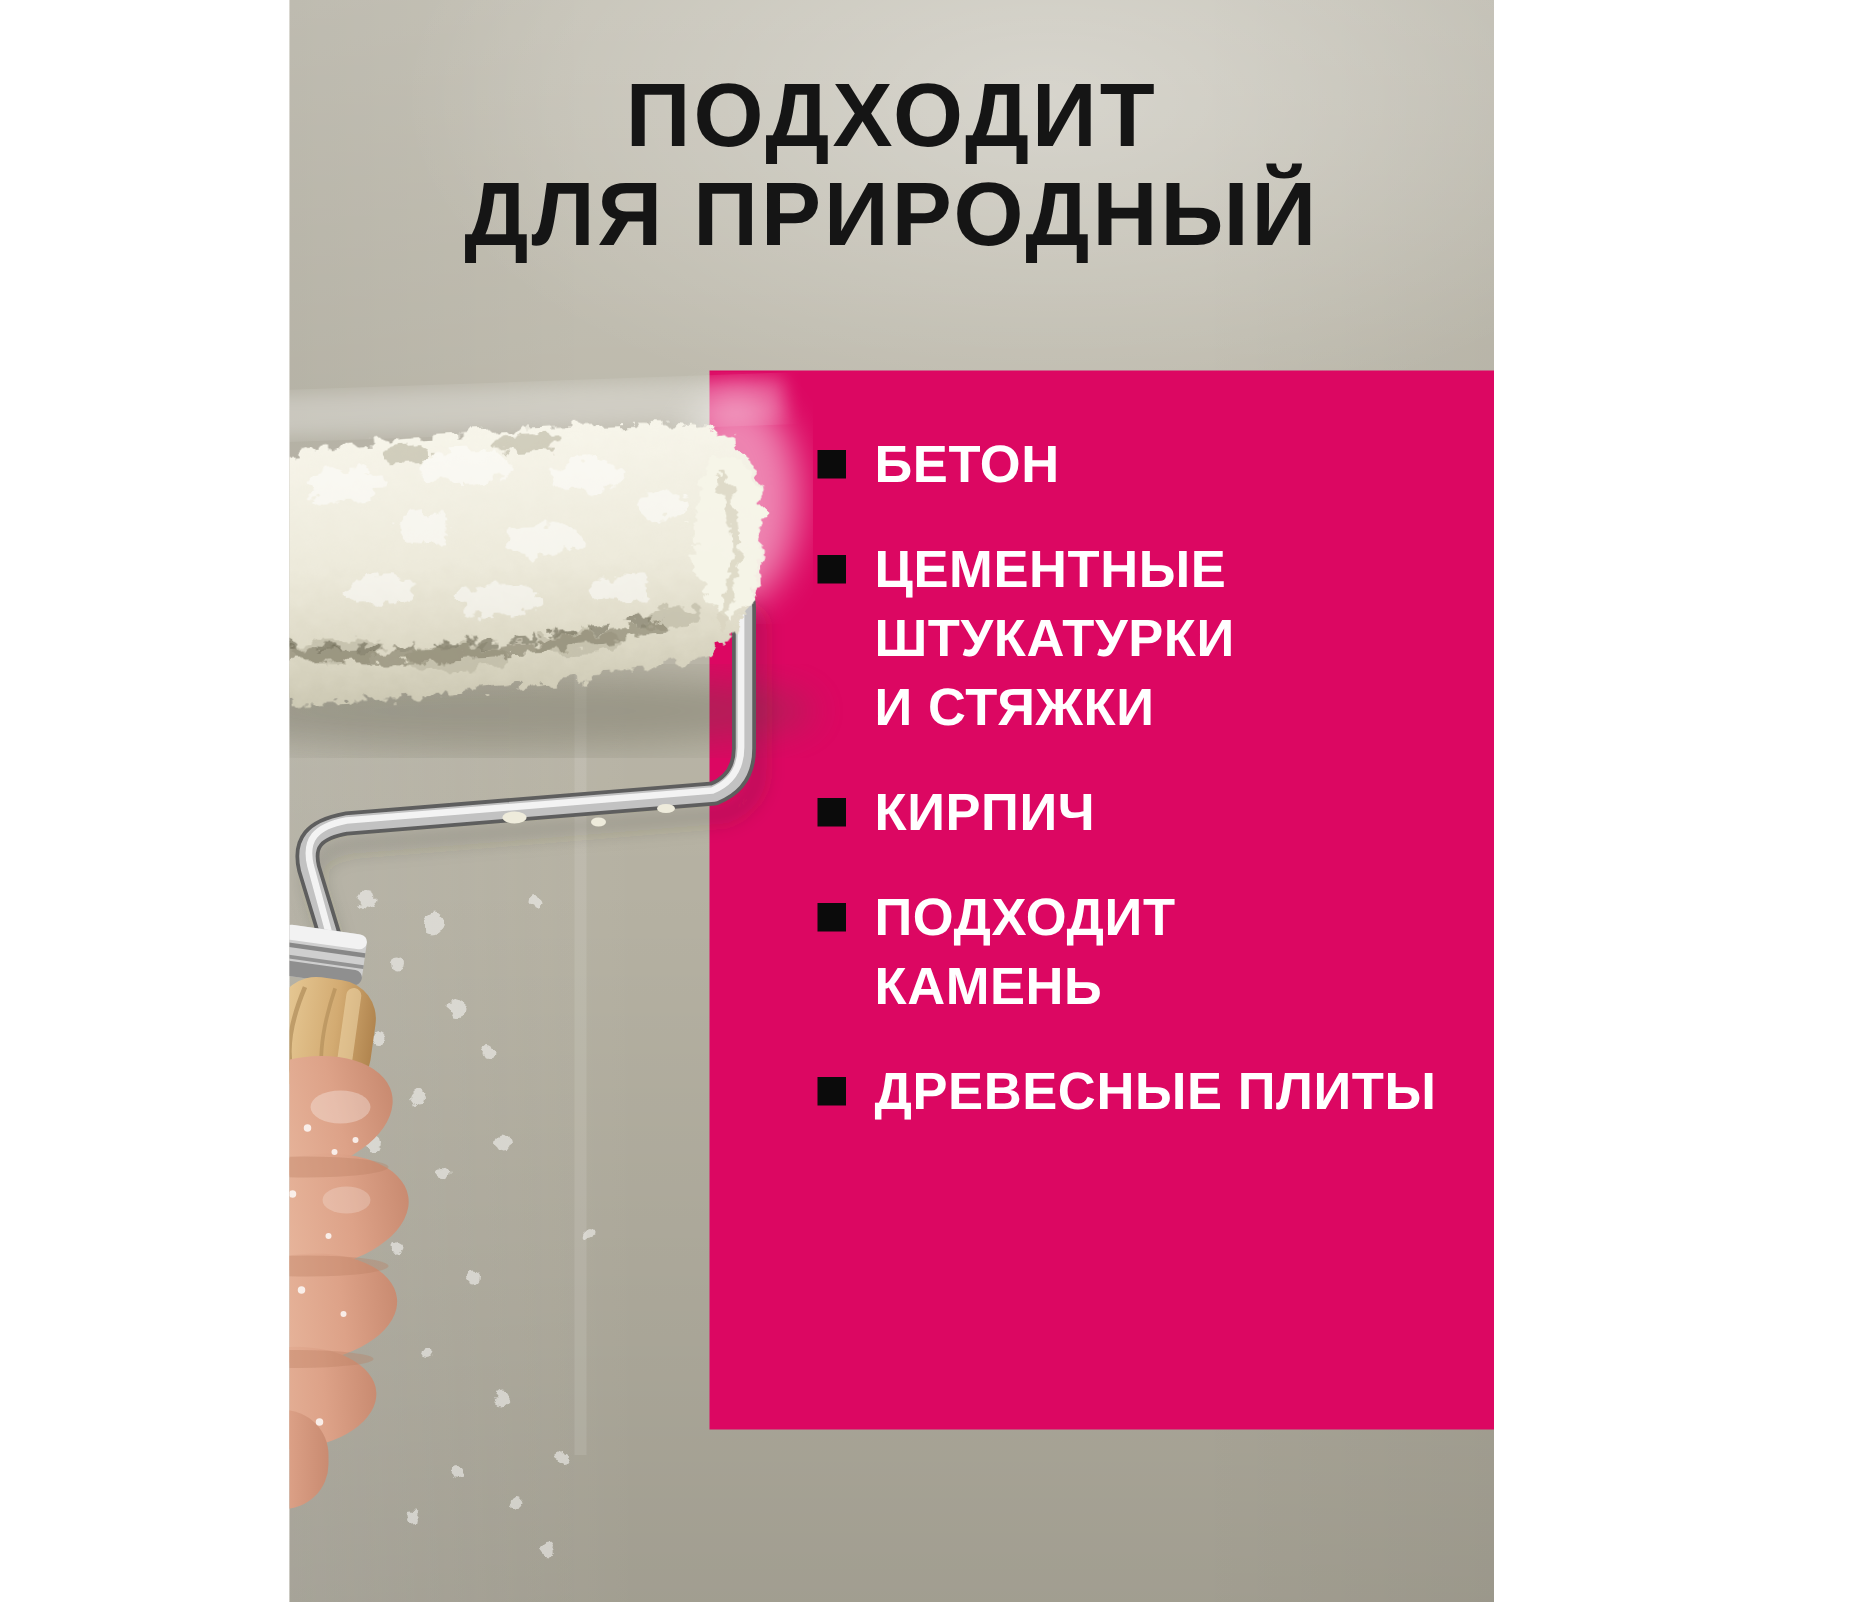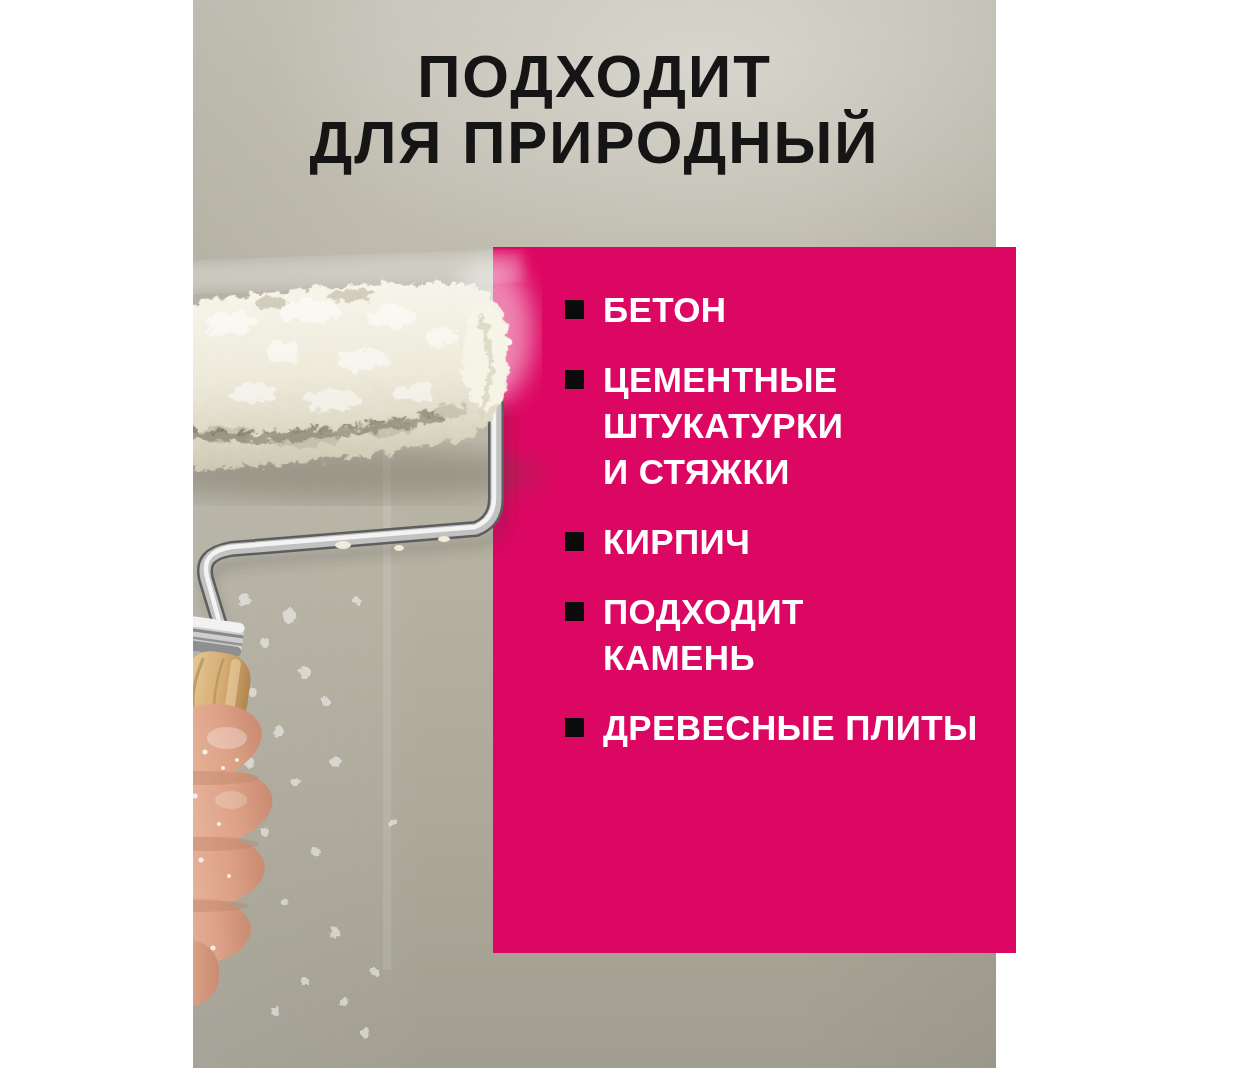--- a/index.html
+++ b/index.html
@@ -37,21 +37,21 @@
     position:absolute;left:193px;top:44px;width:803px;
     text-align:center;
     font-weight:700;
     font-size:60px;line-height:66px;
     letter-spacing:2px;
     color:var(--headline-color);
     white-space:pre-line;
     z-index:4;
   }
   .panel{
-    position:absolute;left:493px;top:247px;
+    position:absolute;left:473px;top:247px;
     width:523px;height:706px;
     background:var(--accent);
     padding:40px 18px 0 72px;
     z-index:2;
   }
   .panel ul{list-style:none;margin:0;padding:0;}
   .panel li{display:flex;align-items:flex-start;margin-bottom:24px;}
   .bullet{
     flex:0 0 19px;width:19px;height:19px;
     background:var(--bullet);

